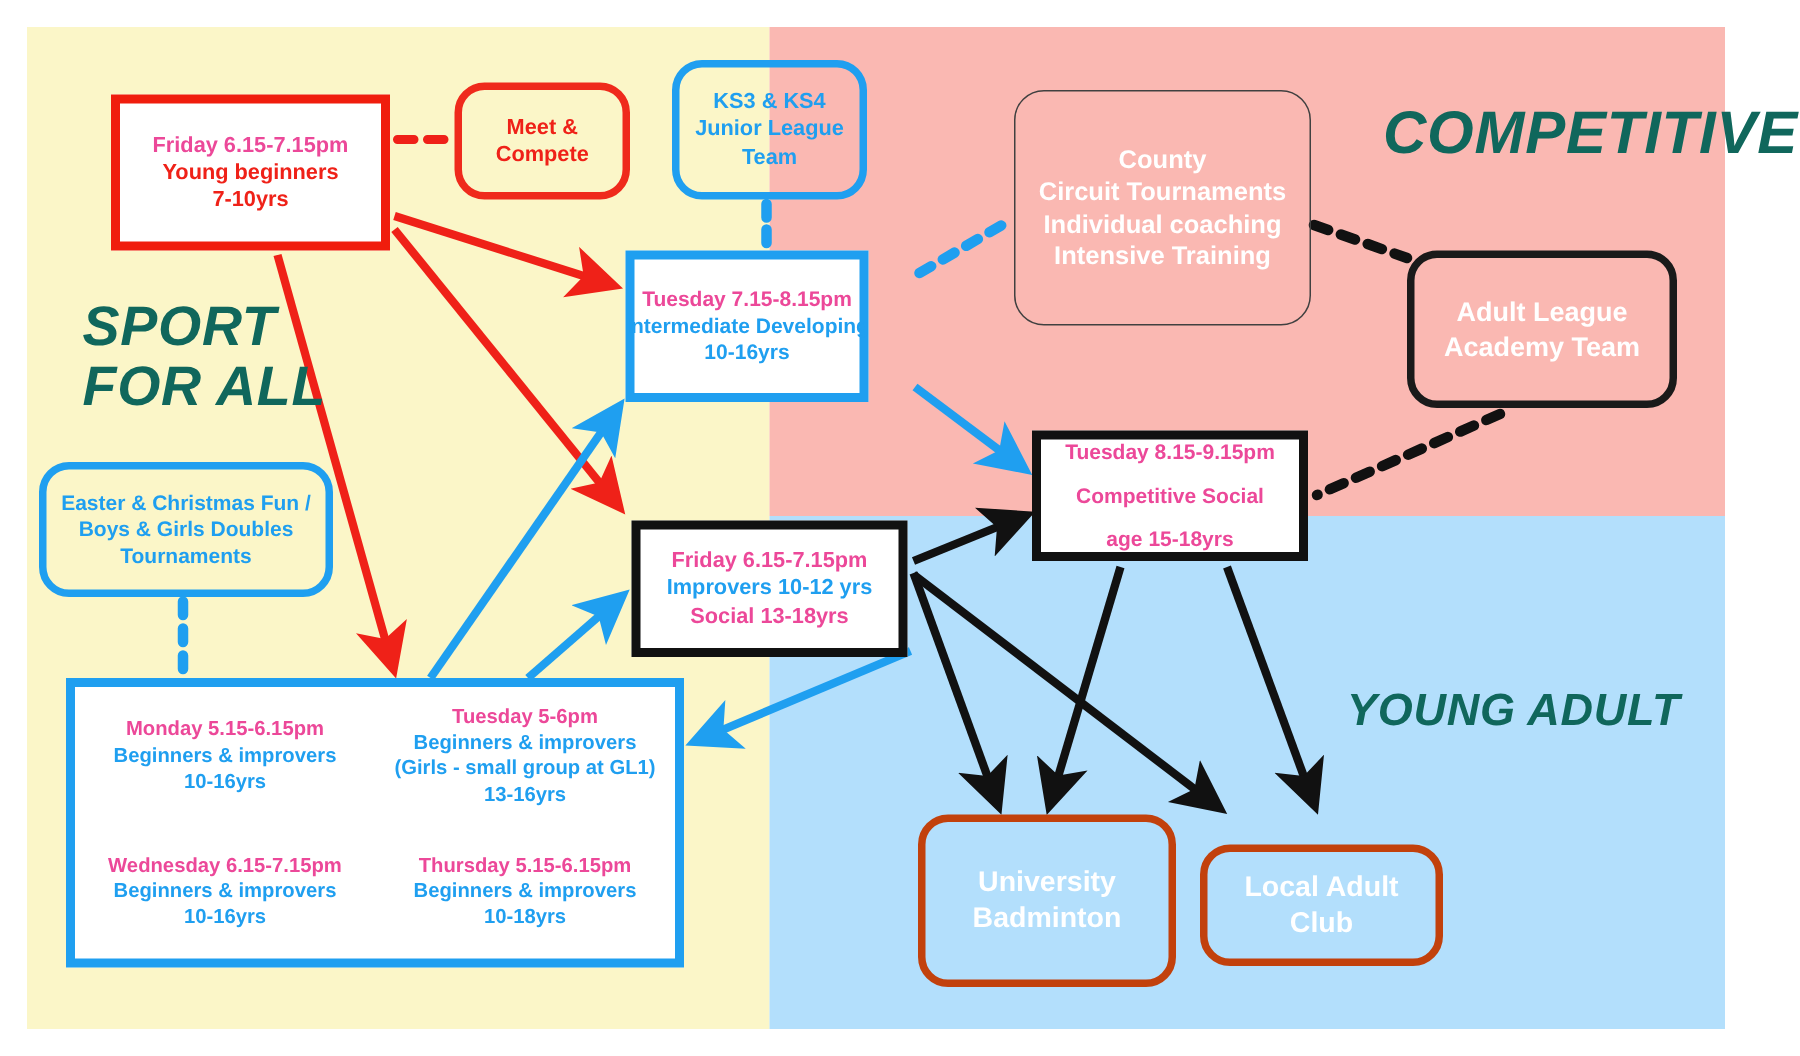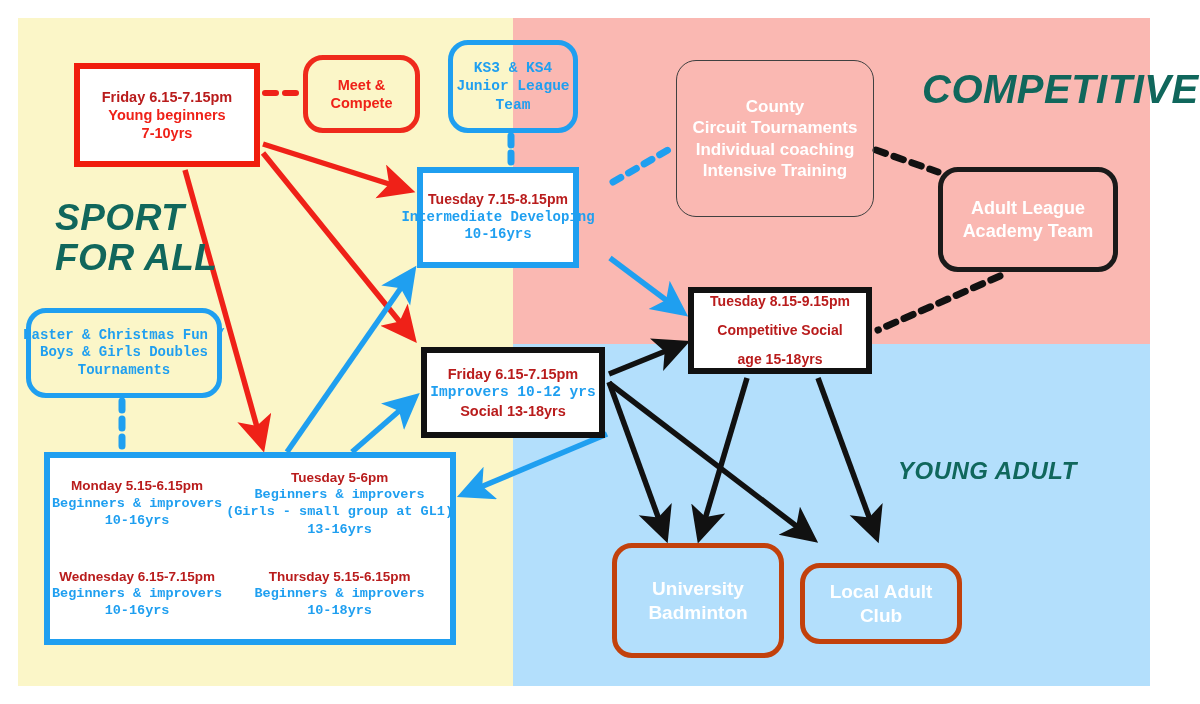--- a/index.html
+++ b/index.html
@@ -33,21 +33,21 @@
     position: absolute;
     color: #10675c;
     font-style: italic;
     font-weight: 700;
     letter-spacing: .5px;
     line-height: 1.08;
     white-space: pre-line;
   }
   #title-sport       { left: 55px;  top: 198px; font-size: 37px; }
   #title-competitive { left: 922px; top: 68px;  font-size: 40px; }
-  #title-youngadult  { left: 898px; top: 458px; font-size: 24px; }
+  #title-youngadult  { left: 898px; top: 458px; font-size: 30px; }
 
   
   .node {
     position: absolute;
     display: flex;
     flex-direction: column;
     align-items: center;
     justify-content: center;
     text-align: center;
     font-weight: 700;
@@ -69,23 +69,23 @@
     background: transparent;
     border-radius: 20px;
     border-style: solid;
   }
   .bubble.red   { border: 5px solid #ef2a1c; }
   .bubble.blue  { border: 5px solid #1f9ff0; }
   .bubble.black { border: 5px solid #1a1a1a; }
   .bubble.green { border: 5px solid #c2410c; }
 
   
-  .t-black { color: #b91c1c; }
+  .t-black { color: #ec4899; }
   .t-red   { color: #ef2118; }
-  .t-blue  { color: #1f9ff0; font-family: Liberation Mono, monospace; }
+  .t-blue  { color: #1f9ff0; }
   .t-white { color: #ffffff; }
 
   
   #node-friday-young   { left: 74px;  top: 63px;  width: 186px; height: 104px; font-size: 14.5px; }
   #node-meet-compete   { left: 303px; top: 55px;  width: 117px; height: 78px;  font-size: 14.5px; }
   #node-ks-junior      { left: 448px; top: 40px;  width: 130px; height: 93px;  font-size: 14.5px; }
   #node-tuesday-inter  { left: 417px; top: 167px; width: 162px; height: 101px; font-size: 14px; }
   #node-county         { left: 676px; top: 60px;  width: 198px; height: 157px; font-size: 17px; }
   #node-adult-league   { left: 938px; top: 167px; width: 180px; height: 105px; font-size: 18px; }
   #node-tuesday-comp   { left: 688px; top: 287px; width: 184px; height: 87px;  font-size: 14px; justify-content: space-between; }

